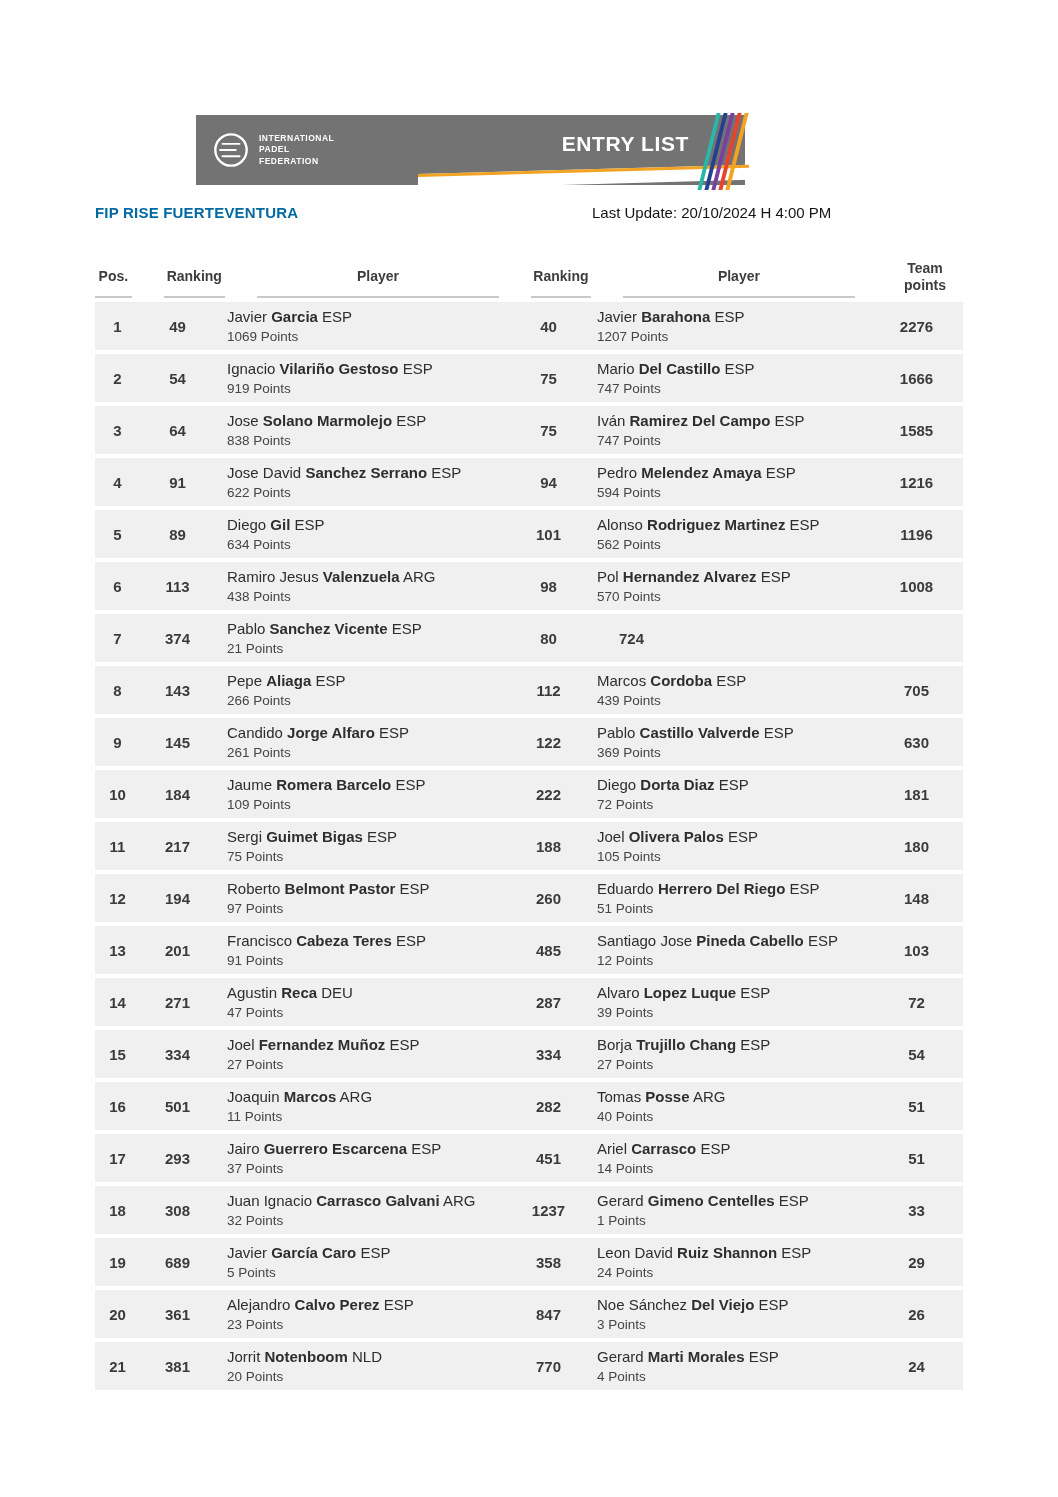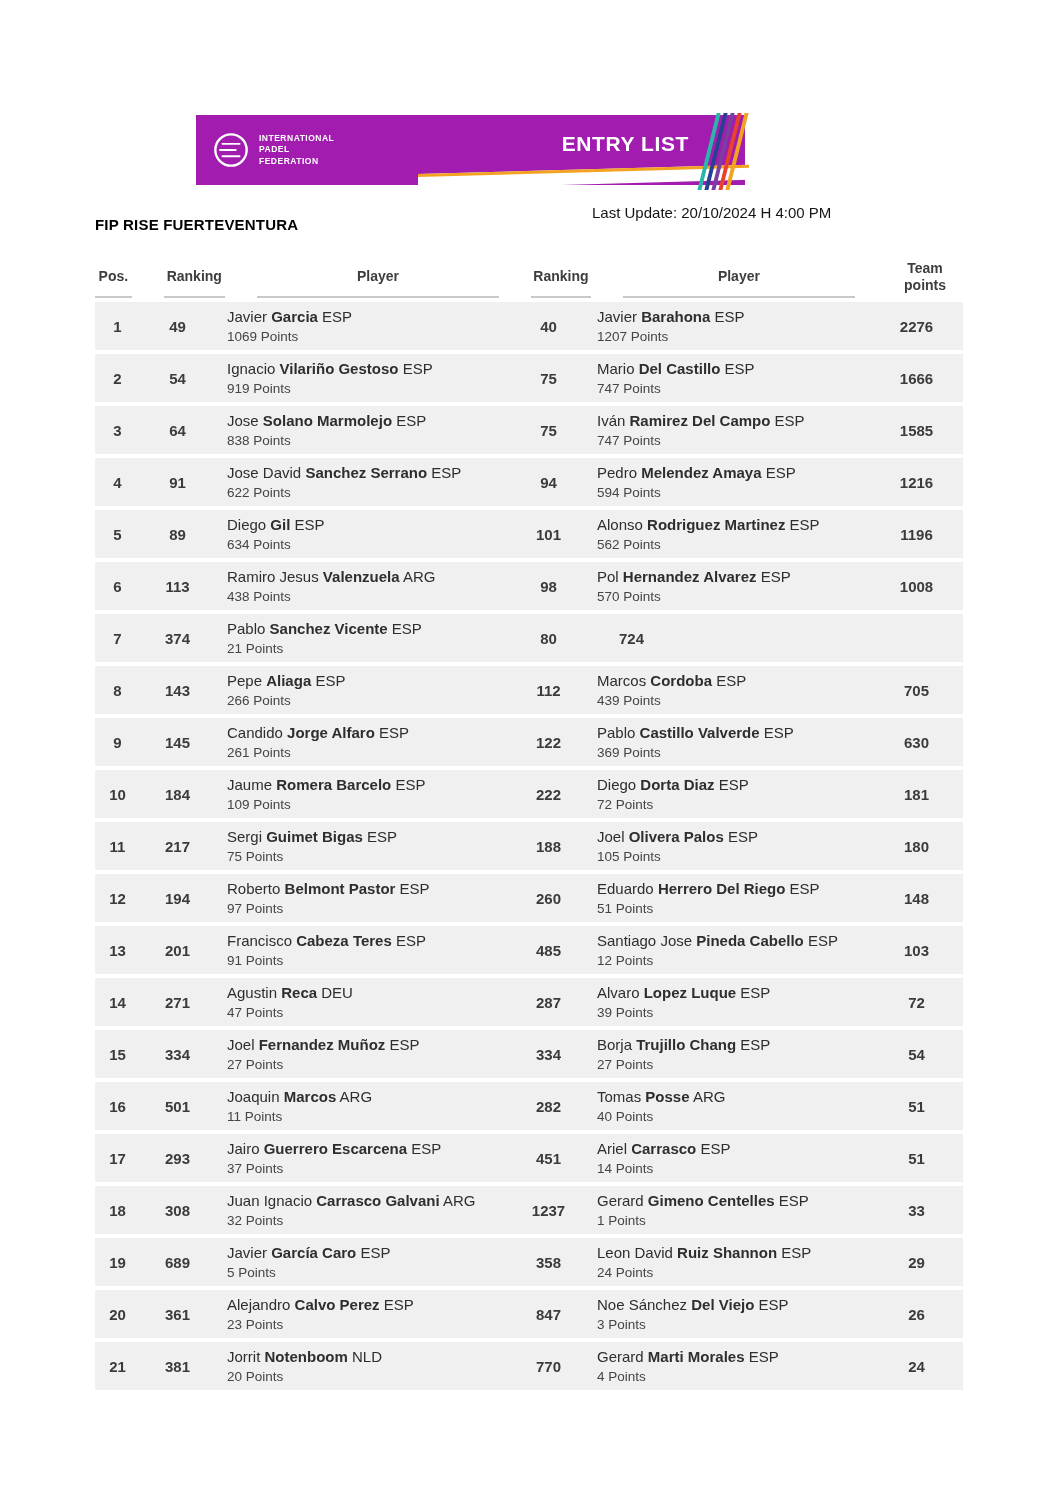--- a/index.html
+++ b/index.html
@@ -34,22 +34,22 @@
     transform:skewY(-1.6deg); transform-origin:left center; z-index:2;
   }
   .stripes {
     position:absolute; right:6px; top:-2px; bottom:-5px;
     display:flex; gap:3px; z-index:4; transform:skewX(-14deg);
   }
   .stripe { width:4px; height:100%; }
 
   
   .doc-title {
-    position:absolute; left:95px; top:216px;
-    font-size:15px; font-weight:bold; color:#000000; letter-spacing:0.2px;
+    position:absolute; left:95px; top:204px;
+    font-size:15px; font-weight:bold; color:#0369a1; letter-spacing:0.2px;
   }
   .last-update {
     position:absolute; left:592px; top:204px;
     font-size:15px; color:#151515;
   }
 
   
   .table { position:absolute; left:95px; top:256px; width:868px; }
   .thead { display:flex; height:42px;gap:32px; }
   .th {
@@ -76,21 +76,21 @@
   .pname { font-size:15px; color:#2e2e2e; line-height:1.35; }
   .pname .plast { font-weight:bold; }
   .pname .pfirst, .pname .pcountry { font-weight:normal; }
   .ppoints { font-size:13.5px; color:#454545; line-height:1.3; }
 </style>
 </head>
 <body>
 
 <div class="page">
 
-  <div class="banner" style="background: #a21caf;">
+  <div class="banner" style="background: #737373;">
     <div class="logo">
       <span class="logo-circle">
         <svg viewBox="0 0 40 40" width="38" height="38" aria-hidden="true">
           <circle cx="20" cy="20" r="16.5" fill="none" stroke="#ffffff" stroke-width="2.5"></circle>
           <g stroke="#ffffff" stroke-width="2" stroke-linecap="round">
             <line x1="11" y1="13.5" x2="29" y2="13.5"></line>
             <line x1="8.5" y1="20" x2="25" y2="20"></line>
             <line x1="11" y1="26.5" x2="29" y2="26.5"></line>
           </g>
         </svg>

